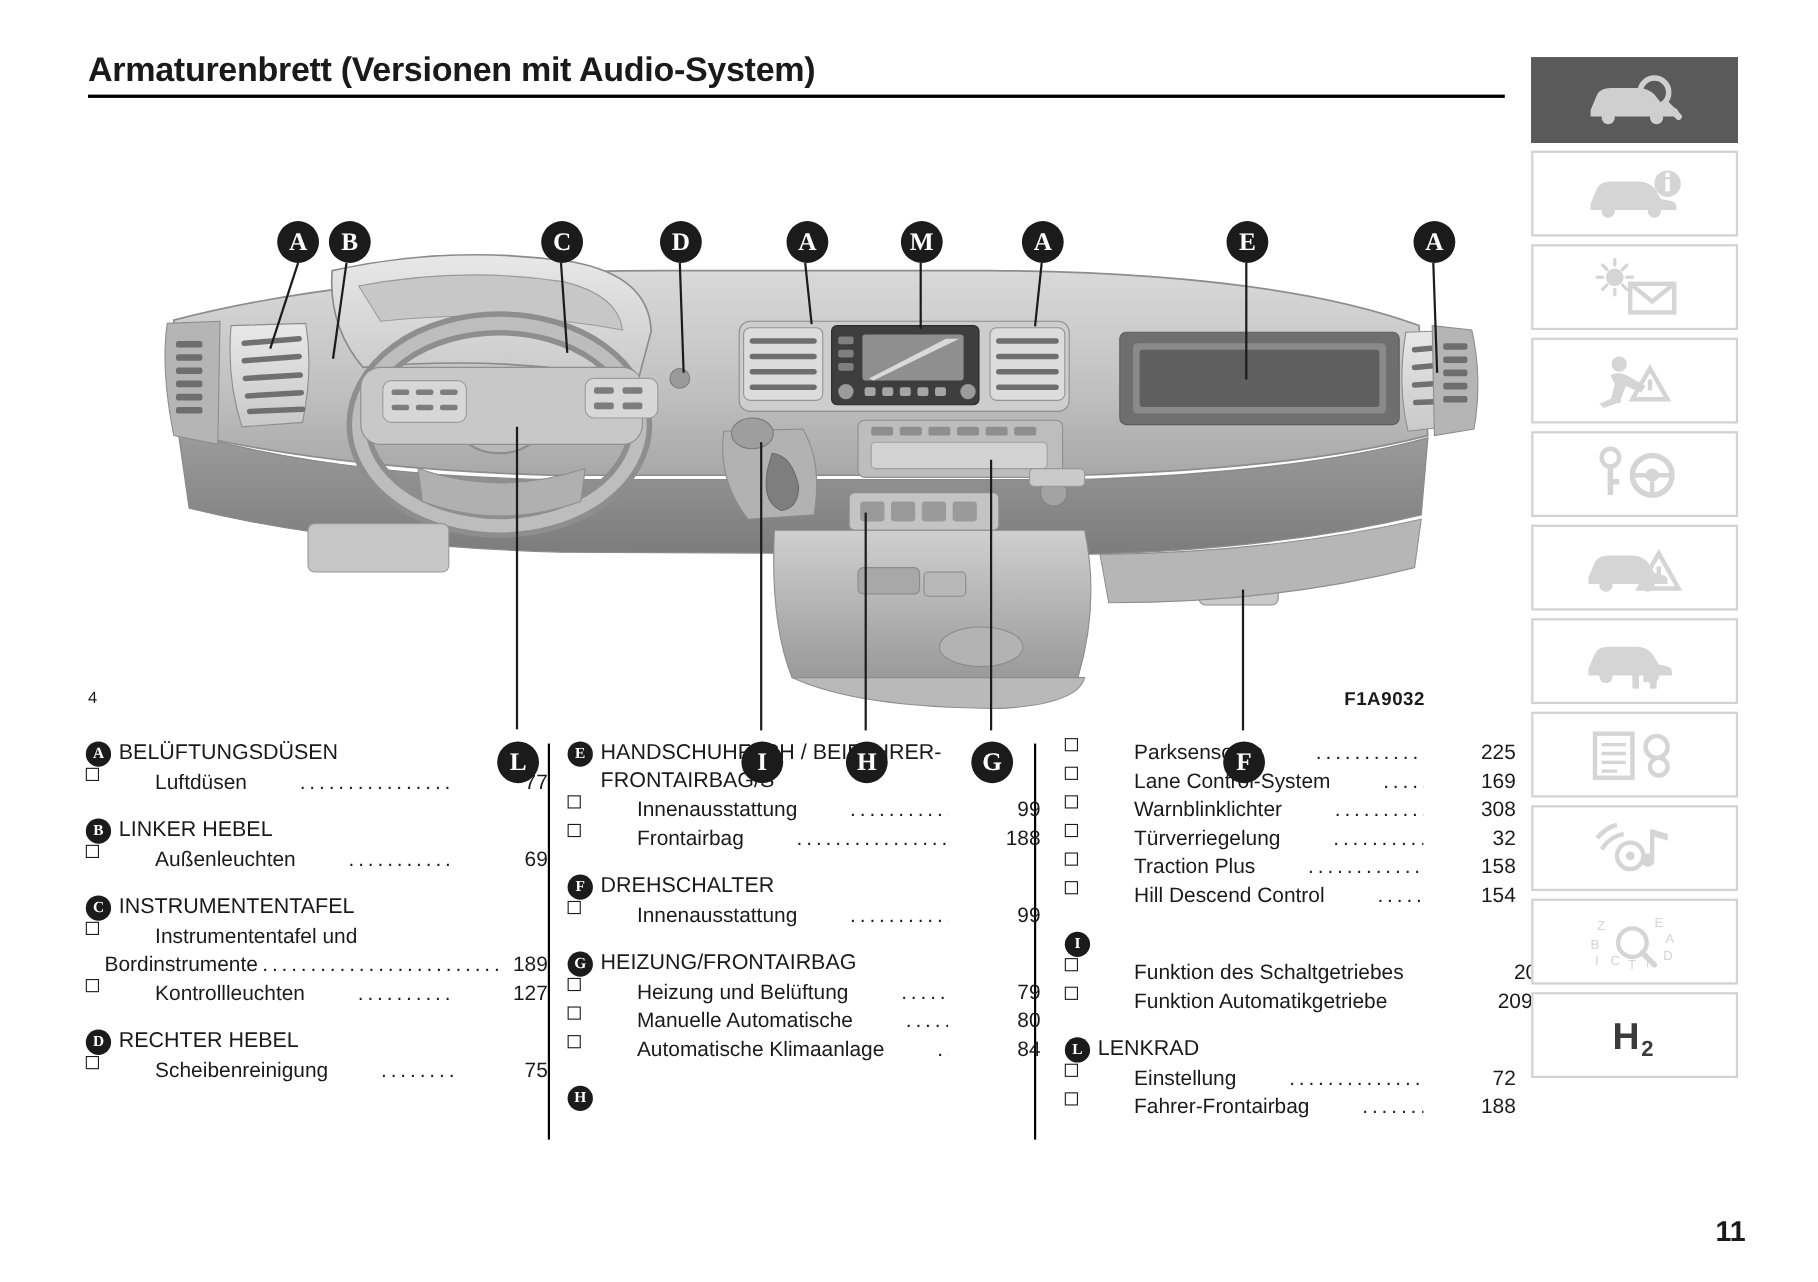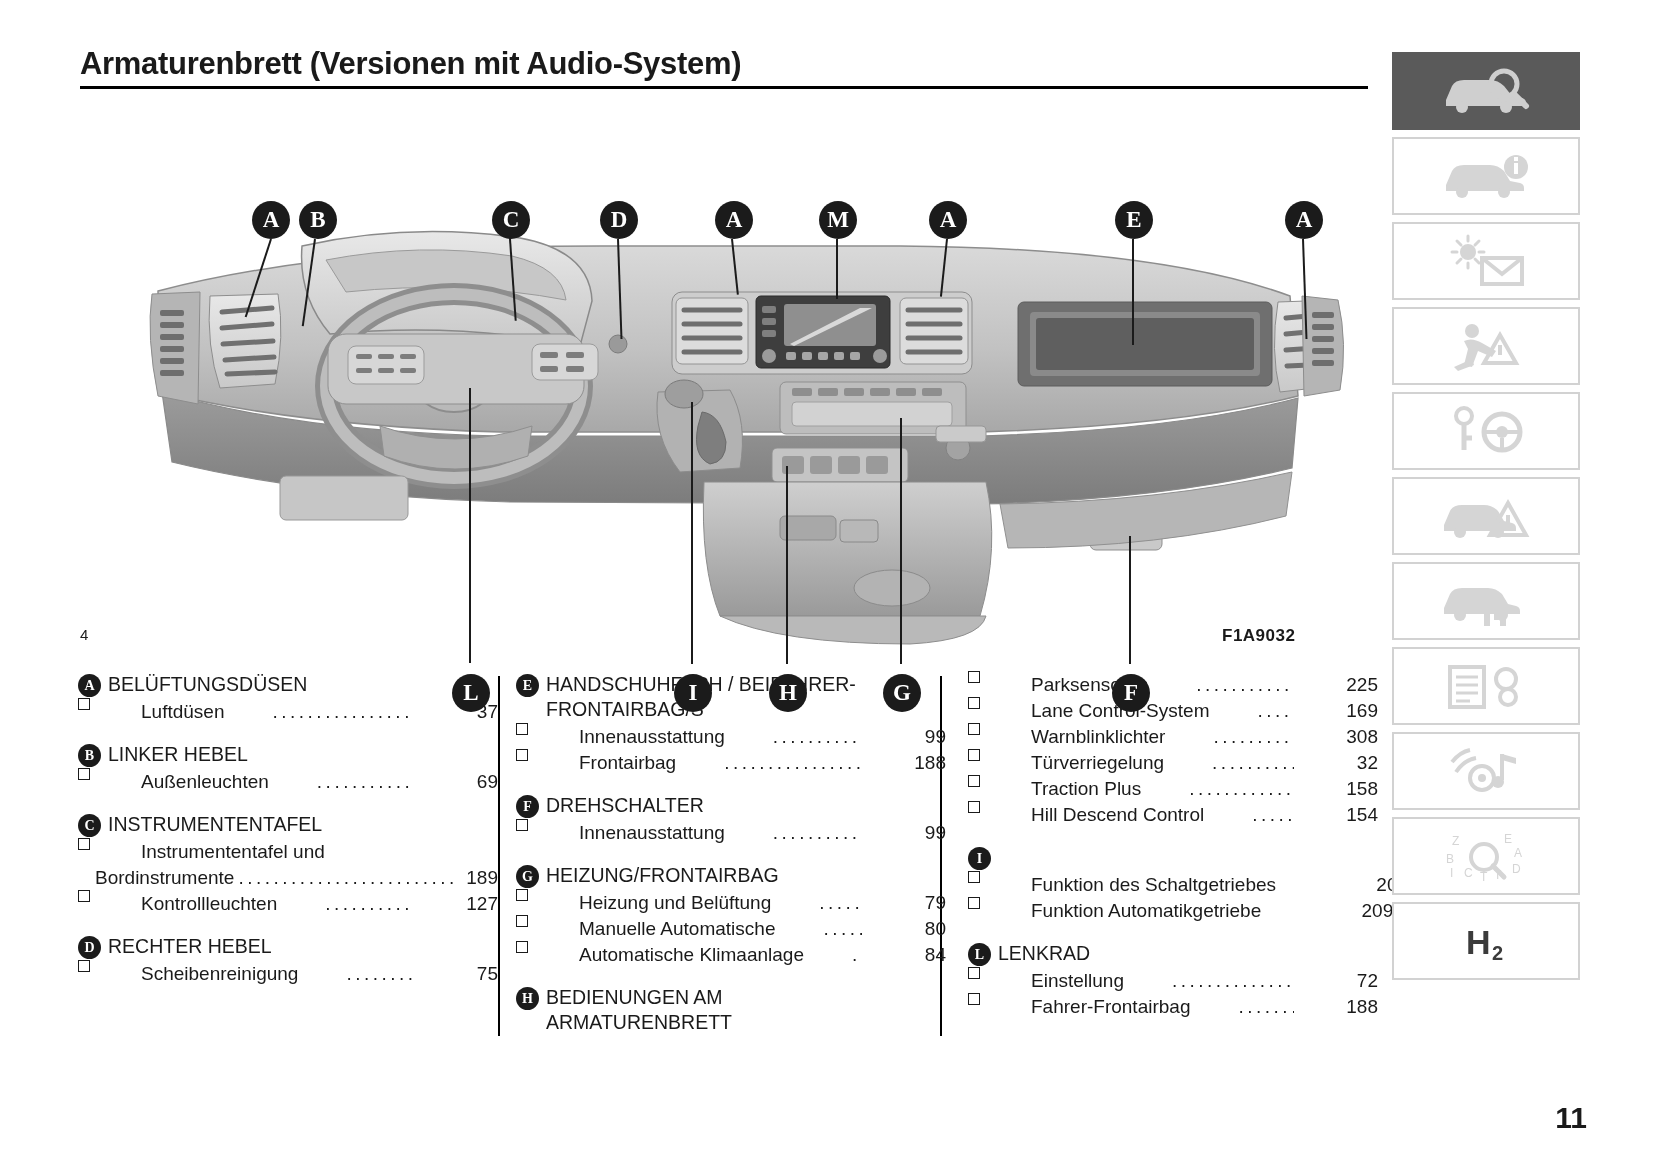--- a/index.html
+++ b/index.html
@@ -195,21 +195,21 @@
     background: #fff;
   }
   .tab.active { background: #5a5a5a; border-color: #5a5a5a; }
   .tab svg { display: block; }
 
   
   .folio {
     position: absolute;
     right: 66px;
     bottom: 30px;
-    font-size: 30px;
+    font-size: 26px;
     font-weight: bold;
   }
 
   
   .dash-svg { position: absolute; left: 0; top: 0; }
 </style>
 </head>
 <body>
 
 <div class="page-title">Armaturenbrett (Versionen mit Audio-System)</div>
@@ -422,21 +422,21 @@
   <div class="legend-col col-1" id="legend-col-1">
       <div class="lg-group">
         <div class="lg-head">
           <span class="lg-badge">A</span>
           <span class="lg-head-text">BELÜFTUNGSDÜSEN</span>
         </div>
         <div class="lg-item">
           <span class="lg-sq"></span>
           <span class="lg-label">Luftdüsen</span>
           <span class="lg-dots">........................................</span>
-          <span class="lg-page">37</span>
+          <span class="lg-page">77</span>
         </div>
       </div>
       <div class="lg-group">
         <div class="lg-head">
           <span class="lg-badge">B</span>
           <span class="lg-head-text">LINKER HEBEL</span>
         </div>
         <div class="lg-item">
           <span class="lg-sq"></span>
           <span class="lg-label">Außenleuchten</span>
@@ -530,22 +530,20 @@
         <div class="lg-item">
           <span class="lg-sq"></span>
           <span class="lg-label">Automatische Klimaanlage</span>
           <span class="lg-dots">........................................</span>
           <span class="lg-page">84</span>
         </div>
       </div>
       <div class="lg-group">
         <div class="lg-head">
           <span class="lg-badge">H</span>
-          <span class="lg-head-text">BEDIENUNGEN    AM
-   ARMATURENBRETT</span>
         </div>
       </div>
     </div>
   <div class="legend-col col-3" id="legend-col-3">
       <div class="lg-group">
         <div class="lg-item">
           <span class="lg-sq"></span>
           <span class="lg-label">Parksensoren</span>
           <span class="lg-dots">........................................</span>
           <span class="lg-page">225</span>

